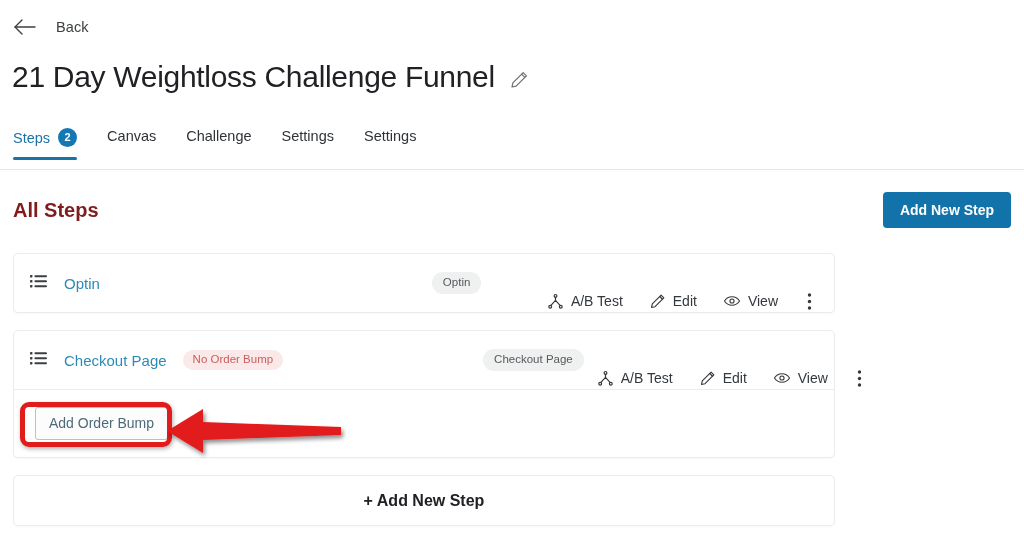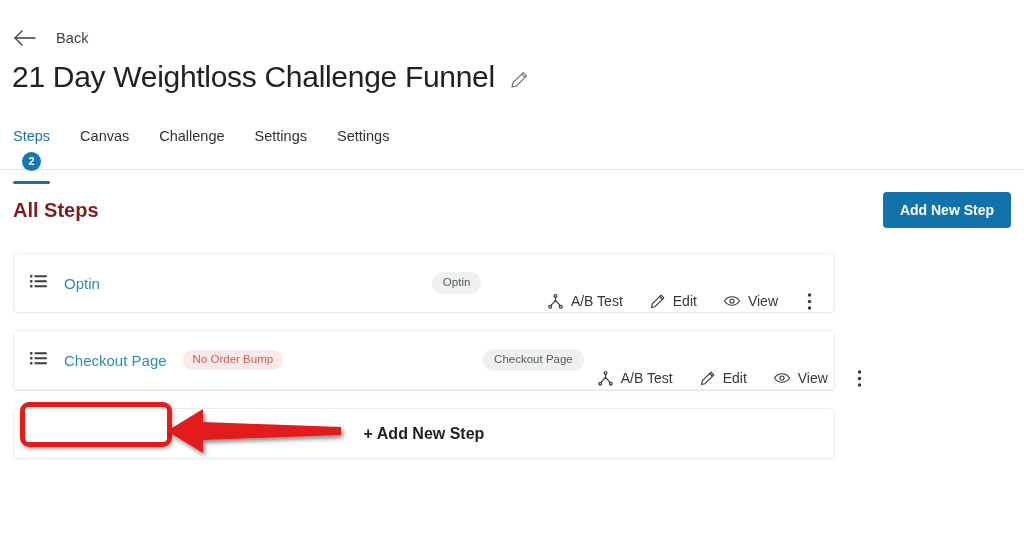--- a/index.html
+++ b/index.html
@@ -7,21 +7,21 @@
     margin: 0; padding: 0;
     width: 1024px; height: 542px;
     background: #ffffff;
     font-family: "Liberation Sans", sans-serif;
     -webkit-font-smoothing: antialiased;
   }
   .page { position: relative; width: 1024px; height: 542px; overflow: hidden; background:#fff; }
 
   
   .backbar {
-    position: absolute; left: 12px; top: 25px;
+    position: absolute; left: 12px; top: 14px;
     display: flex; align-items: center; gap: 18px;
     height: 26px;
   }
   .back-arrow { width: 26px; height: 20px; display:block; }
   .back-label {
     font-size: 14.5px; color: #3c4043; letter-spacing: .1px;
   }
 
   
   .title-row {
@@ -39,21 +39,21 @@
     position: absolute; left: 0; top: 128px; width: 1024px;
     height: 42px; border-bottom: 1px solid #e6e7e8;
   }
   .tabs-inner { display: flex; align-items: flex-start; padding-left: 13px; gap: 0; }
   .tab {
     position: relative; display: flex; align-items: center; gap: 8px;
     font-size: 14.5px; color: #2f3337; padding: 0 15px 12px 15px;
     cursor: pointer; white-space: nowrap;
   }
   .tab:first-child { padding-left: 0; }
-  .tab.active { color: #1a73a7; flex-direction: column; }
+  .tab.active { color: #1a73a7; }
   .tab.active::after {
     content: ""; position: absolute; left: 0; right: 15px; bottom: -1px;
     height: 3px; background: #1a73a7; border-radius: 2px;
   }
   .tab-badge {
     display: inline-flex; align-items: center; justify-content: center;
     min-width: 19px; height: 19px; padding: 0 5px;
     border-radius: 10px; background: #1478b5; color: #fff;
     font-size: 11px; font-weight: 700; line-height: 1;
   }
@@ -291,20 +291,23 @@
           <span class="kebab">
             <svg width="5" height="19" viewBox="0 0 5 19" fill="#33383d">
               <circle cx="2.5" cy="3" r="1.7"></circle>
               <circle cx="2.5" cy="9.5" r="1.7"></circle>
               <circle cx="2.5" cy="16" r="1.7"></circle>
             </svg>
           </span>
         </span>
       </div>
       <div class="card-divider"></div>
+      <div class="bump-area">
+        <button class="btn-ghost">Add Order Bump</button>
+      </div>
     </div>
 
     <div class="add-card">
       <span class="add-card-label">+ Add New Step</span>
     </div>
 
   </div>
 
   <div class="anno-box"></div>
   <div class="anno-arrow">

